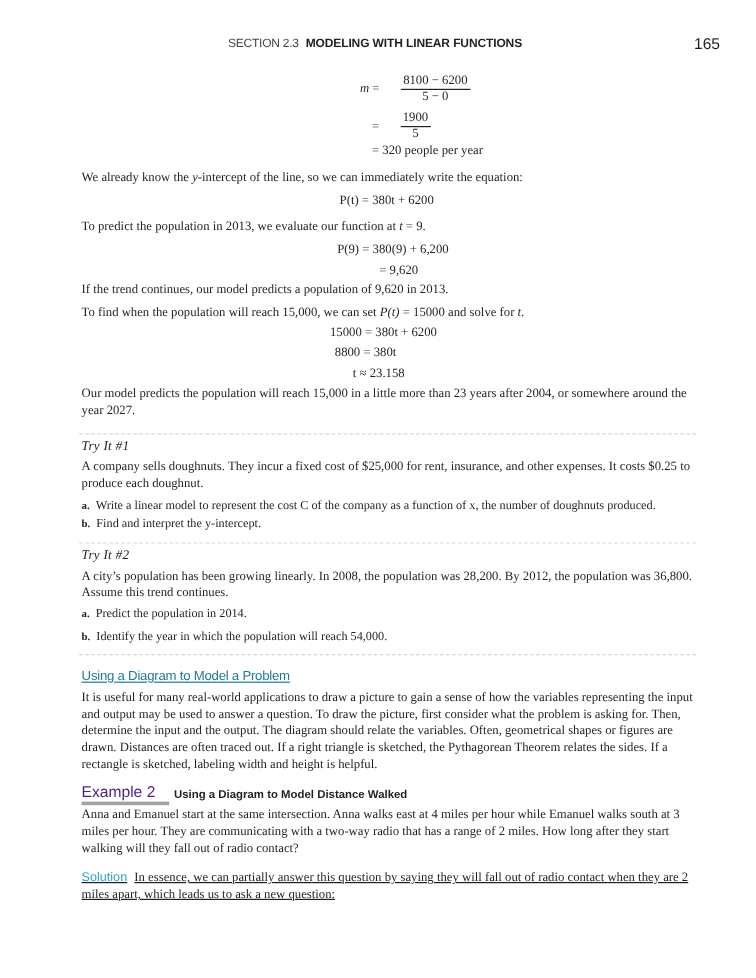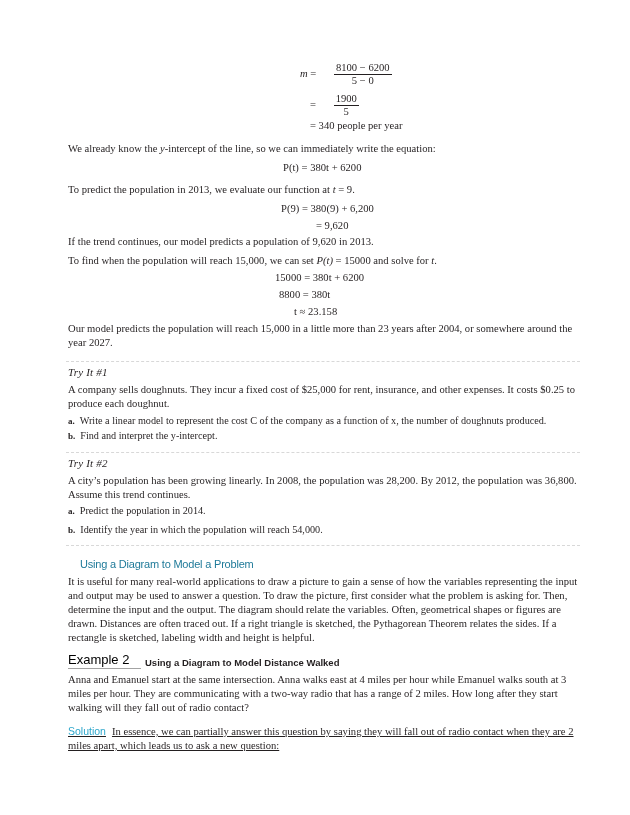--- a/index.html
+++ b/index.html
@@ -14,46 +14,51 @@
   .body { font-size: 10.6px; line-height: 14px; left: 68px; width: 510px; }
   .eq { font-size: 10.6px; line-height: 14px; white-space: nowrap; }
   .frac { display: inline-block; vertical-align: middle; text-align: center; margin: 0 15px; }
   .frac .num { display: block; border-bottom: 0.8px solid #231f20; padding: 0 2px; line-height: 12px; }
   .frac .den { display: block; line-height: 12px; }
   i { font-style: italic; }
   .dotline { left: 66px; width: 514px; height: 0; border-top: 1px dashed #d8d8d8; }
   .tryit { font-style: italic; font-size: 11px; left: 68px; letter-spacing: 0.2px; }
   .item { font-size: 10.2px; line-height: 14px; left: 68px; width: 515px; }
   .item b { font-size: 9px; margin-right: 5px; }
-  .subhead { left: 80px; font-family: "Liberation Sans", "DejaVu Sans", sans-serif; font-size: 11px; color: #1f7a99; letter-spacing: -0.2px; }
-  .ex-label { left: 68px; font-family: "Liberation Sans", "DejaVu Sans", sans-serif; font-size: 13px; color: #000000; border-bottom: 1px solid #a3a3a3; padding-right: 12px; padding-bottom: 1px; }
+  .subhead { left: 68px; font-family: "Liberation Sans", "DejaVu Sans", sans-serif; font-size: 11px; color: #1f7a99; letter-spacing: -0.2px; text-decoration: underline; }
+  .ex-label { left: 68px; font-family: "Liberation Sans", "DejaVu Sans", sans-serif; font-size: 13px; color: #4c1d95; border-bottom: 3px solid #a3a3a3; padding-right: 12px; padding-bottom: 1px; }
   .ex-title { left: 145px; font-family: "Liberation Sans", "DejaVu Sans", sans-serif; font-size: 9.5px; font-weight: bold; }
   .sol { font-family: "Liberation Sans", "DejaVu Sans", sans-serif; font-size: 10.5px; color: #2ba6cb; margin-right: 6px; }
 </style>
 </head>
 <body>
 
 <div class="page">
 
+  <div class="abs header">
+    <span class="sec">SECTION 2.3</span>
+    <span class="title">MODELING WITH LINEAR FUNCTIONS</span>
+    <span class="pagenum">165</span>
+  </div>
 
   <div class="abs eq" style="top:62px; left:300px;">
     <i>m</i> =
     <span class="frac">
       <span class="num">8100 − 6200</span>
       <span class="den">5 − 0</span>
     </span>
   </div>
   <div class="abs eq" style="top:93px; left:310px;">
     =
     <span class="frac">
       <span class="num">1900</span>
       <span class="den">5</span>
     </span>
   </div>
-  <div class="abs eq" style="top:119px; left:310px;">= 340 people per year</div>
+  <div class="abs eq" style="top:119px; left:310px;">= 320 people per year</div>
 
   <div class="abs body" style="top:142px;">
     <span>We already know the </span><i>y</i><span>-intercept of the line, so we can immediately write the equation:</span>
   </div>
   <div class="abs eq" style="top:161px; left:283px;">P(t) = 380t + 6200</div>
 
   <div class="abs body" style="top:183px;">
     <span>To predict the population in 2013, we evaluate our function at </span><i>t</i><span> = 9.</span>
   </div>
   <div class="abs eq" style="top:202px; left:281px;">P(9) = 380(9) + 6,200</div>

